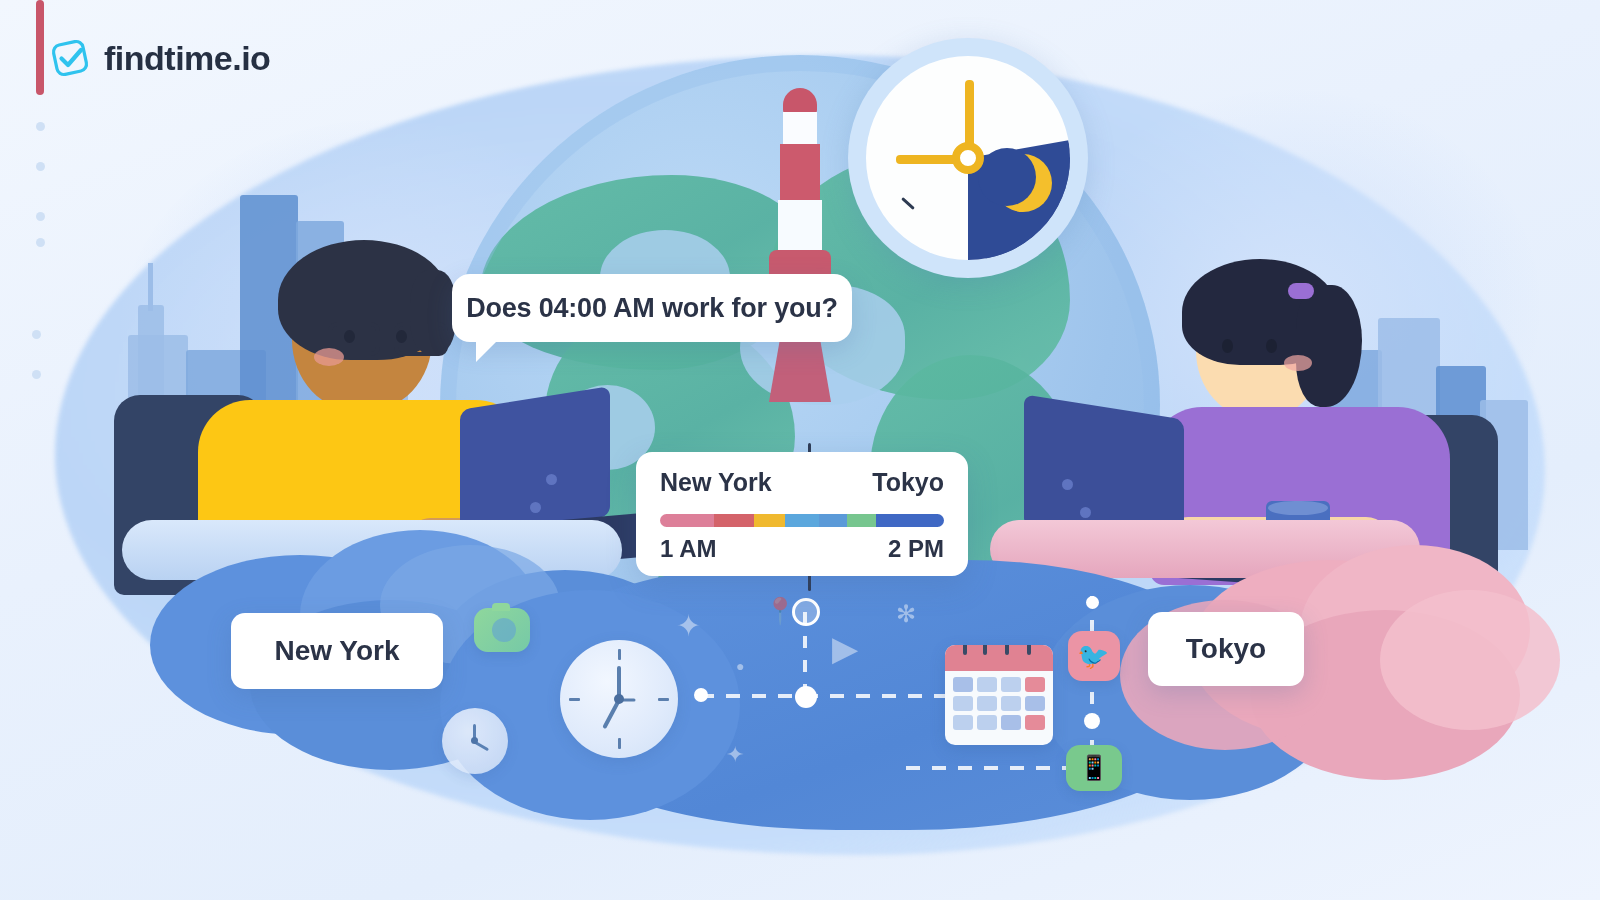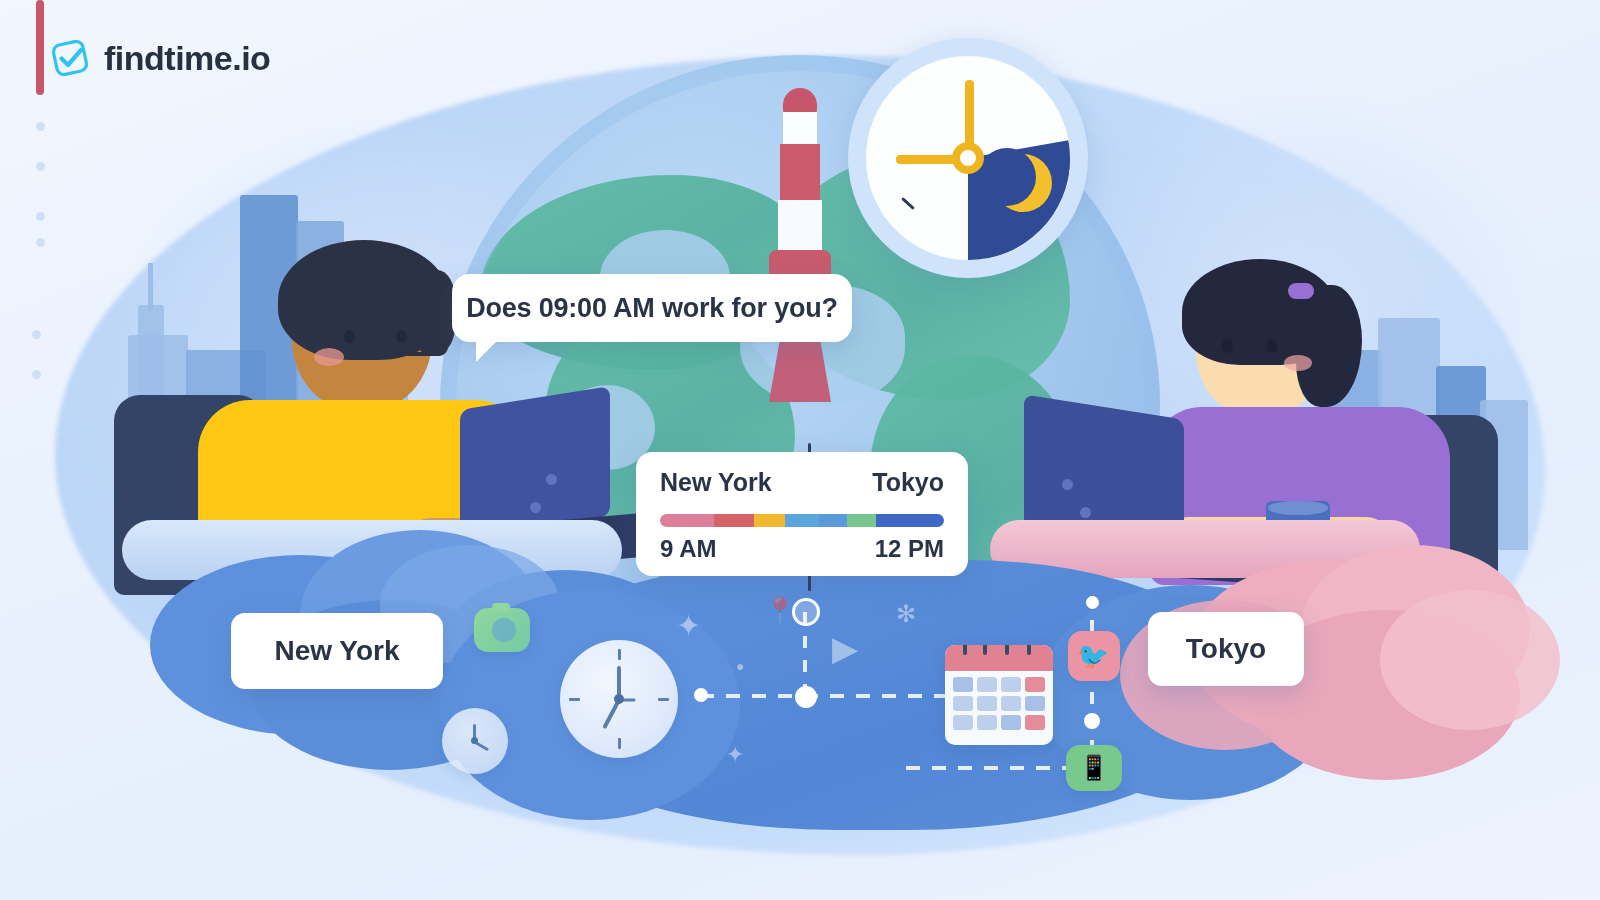--- a/index.html
+++ b/index.html
@@ -365,42 +365,42 @@
         <div class="cal-cell"></div>
         <div class="cal-cell mid"></div>
         <div class="cal-cell hl"></div>
     </div>
   </div>
 
   <div class="icon-tile" style="left:1068px;top:631px;width:52px;height:50px;background:#eb94a5;color:#fff;font-size:26px;">🐦</div>
   <div class="icon-tile" style="left:1066px;top:745px;width:56px;height:46px;background:#79c98d;color:#fff;font-size:24px;">📱</div>
 
   <div class="bubble" id="bubble-left">
-    <span>Does 09:00 AM work for you?</span>
+    <span>Does 04:00 AM work for you?</span>
     <span class="tail"></span>
   </div>
 
   <div class="abs card-divider"></div>
   <div class="abs" id="compare-card">
     <div class="card-row card-top">
       <span>New York</span>
       <span>Tokyo</span>
     </div>
     <div class="timebar" id="timebar">
         <span style="background: rgb(221, 127, 153); width: 19%;"></span>
         <span style="background: rgb(212, 99, 106); width: 14%;"></span>
         <span style="background: rgb(240, 185, 47); width: 11%;"></span>
         <span style="background: rgb(91, 167, 221); width: 12%;"></span>
         <span style="background: rgb(91, 154, 216); width: 10%;"></span>
         <span style="background: rgb(119, 198, 143); width: 10%;"></span>
         <span style="background: rgb(63, 104, 196); width: 24%;"></span>
       </div>
     <div class="card-row card-bot">
-      <span>9 AM</span>
-      <span>12 PM</span>
+      <span>1 AM</span>
+      <span>2 PM</span>
     </div>
   </div>
 
   <div class="pill" id="pill-ny">
     <span>New York</span>
   </div>
   <div class="pill" id="pill-tokyo">
     <span>Tokyo</span>
   </div>
 

